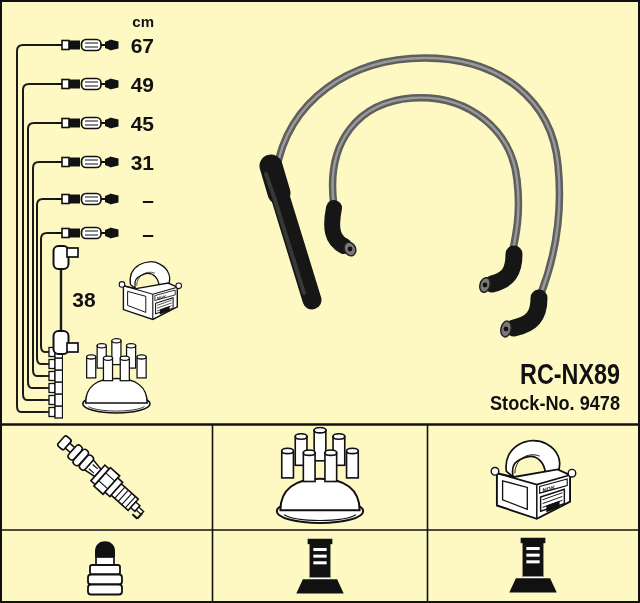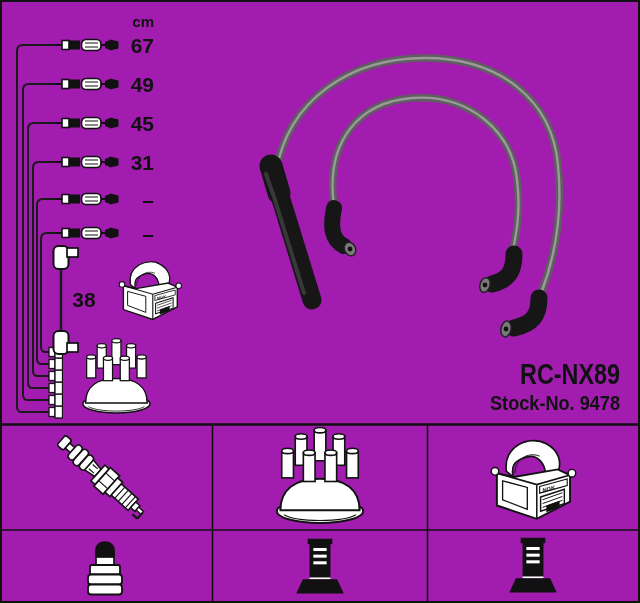--- a/index.html
+++ b/index.html
@@ -1,16 +1,16 @@
 <!DOCTYPE html>
 <html><head>
 <meta charset="utf-8">
 <style>
   html,body{margin:0;padding:0;background:#e8e8e8;}
-  #stage{position:relative;width:640px;height:603px;background:#a21caf;overflow:hidden;
+  #stage{position:relative;width:640px;height:603px;background:#fef9c3;overflow:hidden;
          font-family:"Liberation Sans",sans-serif;}
   svg{position:absolute;left:0;top:0;}
   text{font-family:"Liberation Sans",sans-serif;font-weight:700;fill:#111;}
 </style>
 </head>
 <body>
 
 <div id="stage">
 <svg width="640" height="603" viewBox="0 0 640 603">
   <defs>

